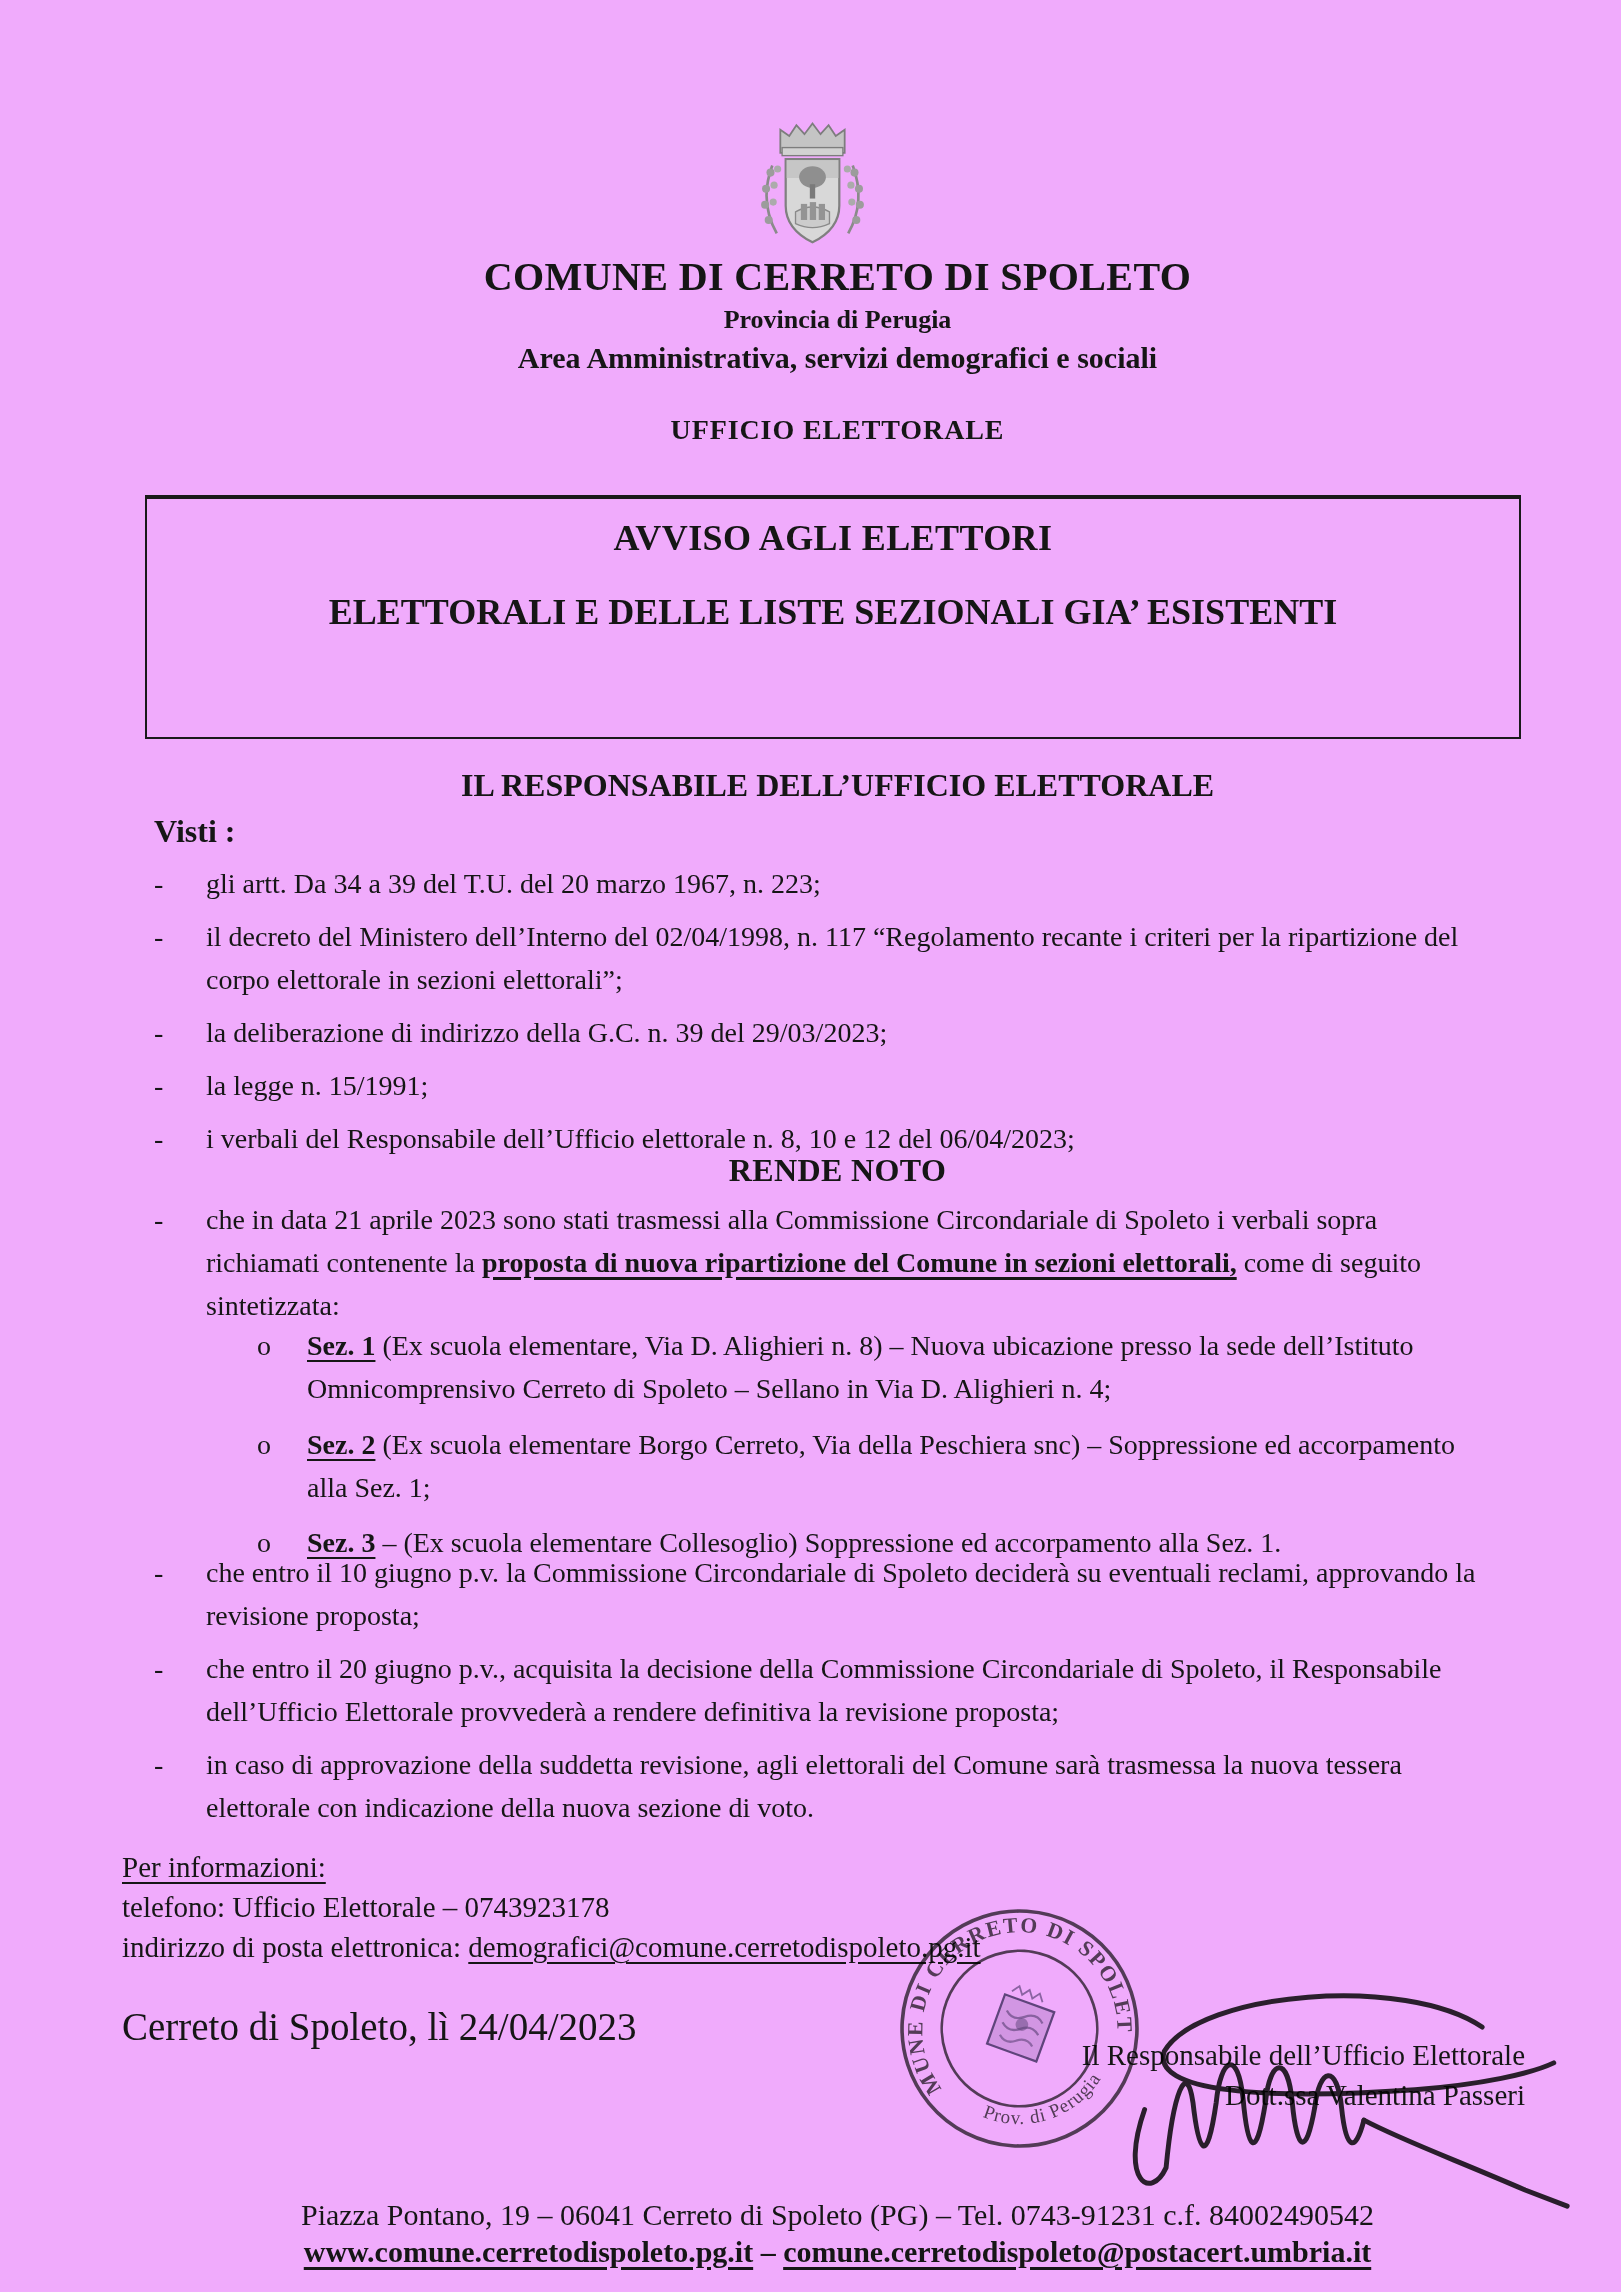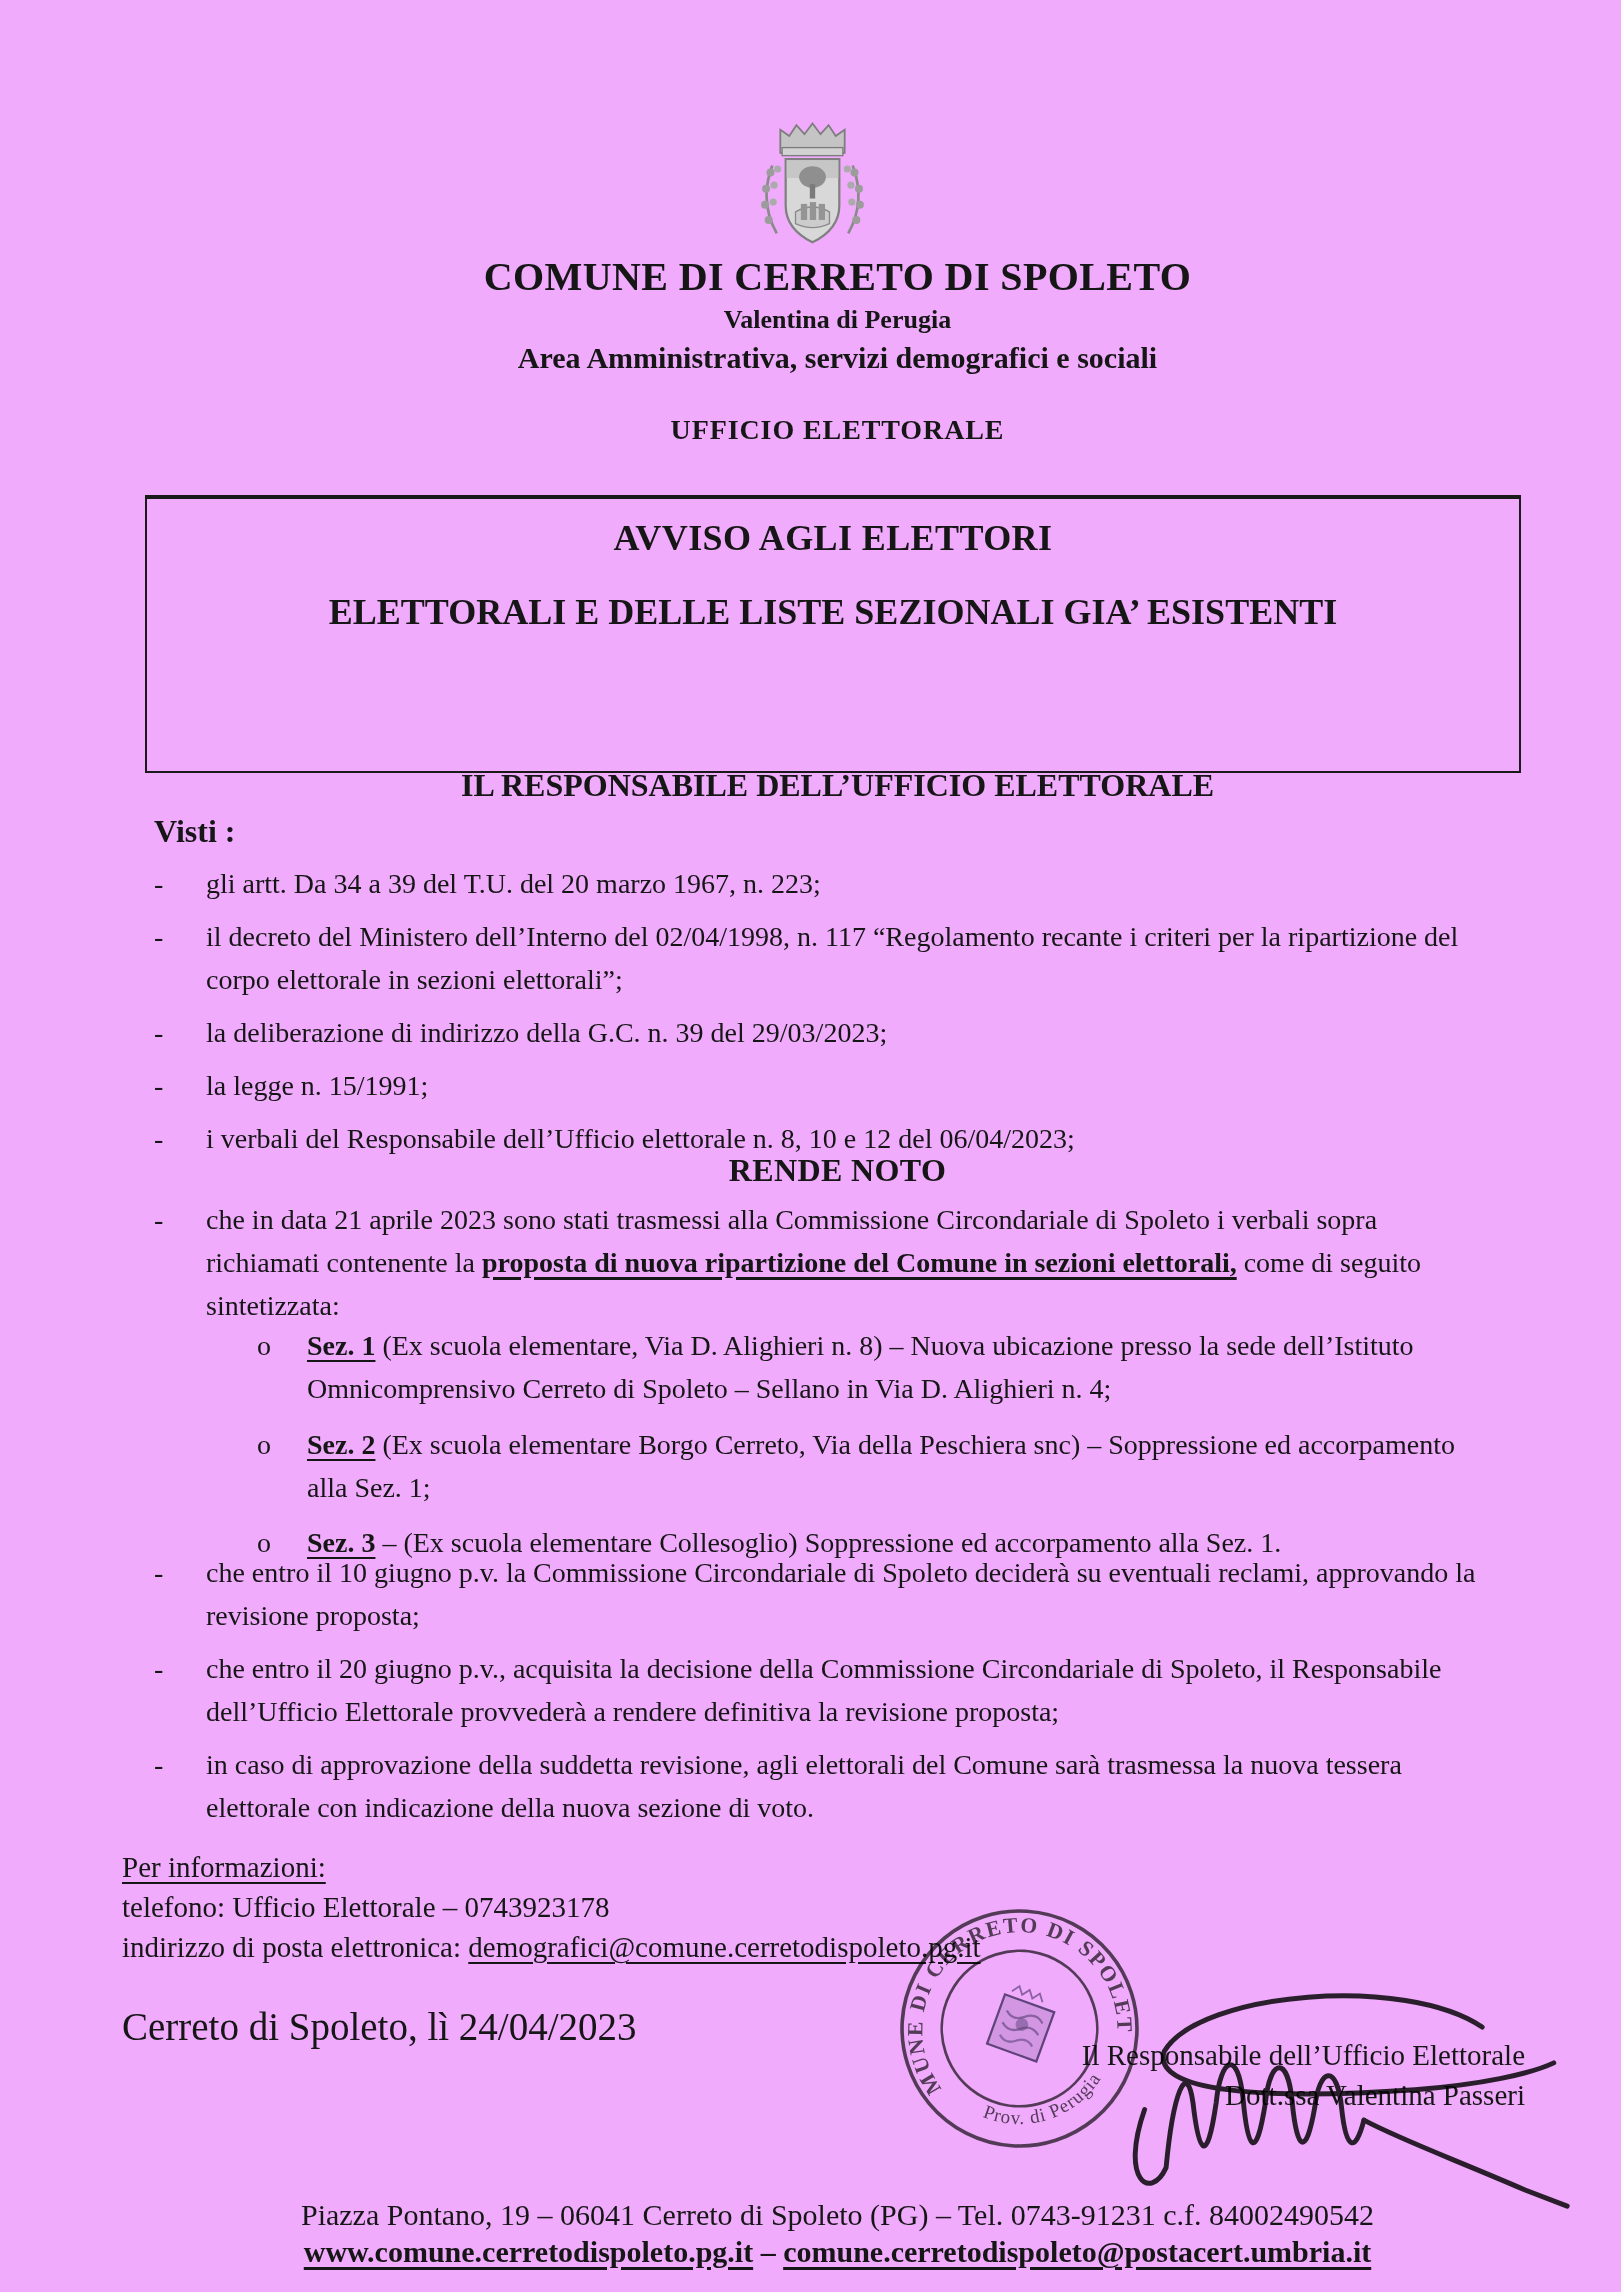--- a/index.html
+++ b/index.html
@@ -13,21 +13,21 @@
   }
   .centered{position:absolute;left:54px;width:1567px;text-align:center;}
   .h-municipality{top:253px;font-size:40px;font-weight:bold;letter-spacing:0.4px;}
   .h-province{top:305px;font-size:26px;font-weight:bold;}
   .h-area{top:341px;font-size:30px;font-weight:bold;}
   .h-office{top:414px;font-size:28px;font-weight:bold;letter-spacing:0.9px;}
 
   .crest{position:absolute;left:741px;top:115px;width:143px;height:134px;}
 
   .notice-box{
-    position:absolute;left:145px;top:495px;width:1376px;height:278px;
+    position:absolute;left:145px;top:495px;width:1376px;height:244px;
     border:2.7px solid #1a1a1a;border-top-width:4.5px;box-sizing:border-box;
     text-align:center;
   }
   .notice-title{margin-top:18px;font-size:36px;font-weight:bold;letter-spacing:0.4px;}
   .notice-subtitle{margin-top:30px;font-size:36px;font-weight:bold;line-height:47px;}
 
   .resp-heading{top:767px;font-size:32px;font-weight:bold;}
   .visti-label{position:absolute;left:154px;top:813px;font-size:32px;font-weight:bold;}
 
   .doc-list{position:absolute;left:154px;width:1343px;font-size:28px;line-height:43px;}
@@ -87,21 +87,21 @@
     <circle cx="127" cy="62" r="4.5" fill="#9c9c9c"></circle>
     <circle cx="132" cy="80" r="4.5" fill="#9c9c9c"></circle>
     <circle cx="133" cy="98" r="4.5" fill="#9c9c9c"></circle>
     <circle cx="129" cy="115" r="4.5" fill="#9c9c9c"></circle>
     <circle cx="119" cy="58" r="4" fill="#ababab"></circle>
     <circle cx="123" cy="76" r="4" fill="#ababab"></circle>
     <circle cx="124" cy="95" r="4" fill="#ababab"></circle>
   </svg>
 
   <div class="centered h-municipality">COMUNE DI CERRETO DI SPOLETO</div>
-  <div class="centered h-province">Valentina di Perugia</div>
+  <div class="centered h-province">Provincia di Perugia</div>
   <div class="centered h-area">Area Amministrativa, servizi demografici e sociali</div>
   <div class="centered h-office">UFFICIO ELETTORALE</div>
 
   <div class="notice-box">
     <div class="notice-title">AVVISO AGLI ELETTORI</div>
     <div class="notice-subtitle">
       <div>ELETTORALI E DELLE LISTE SEZIONALI GIA’ ESISTENTI</div>
     </div>
   </div>
 

